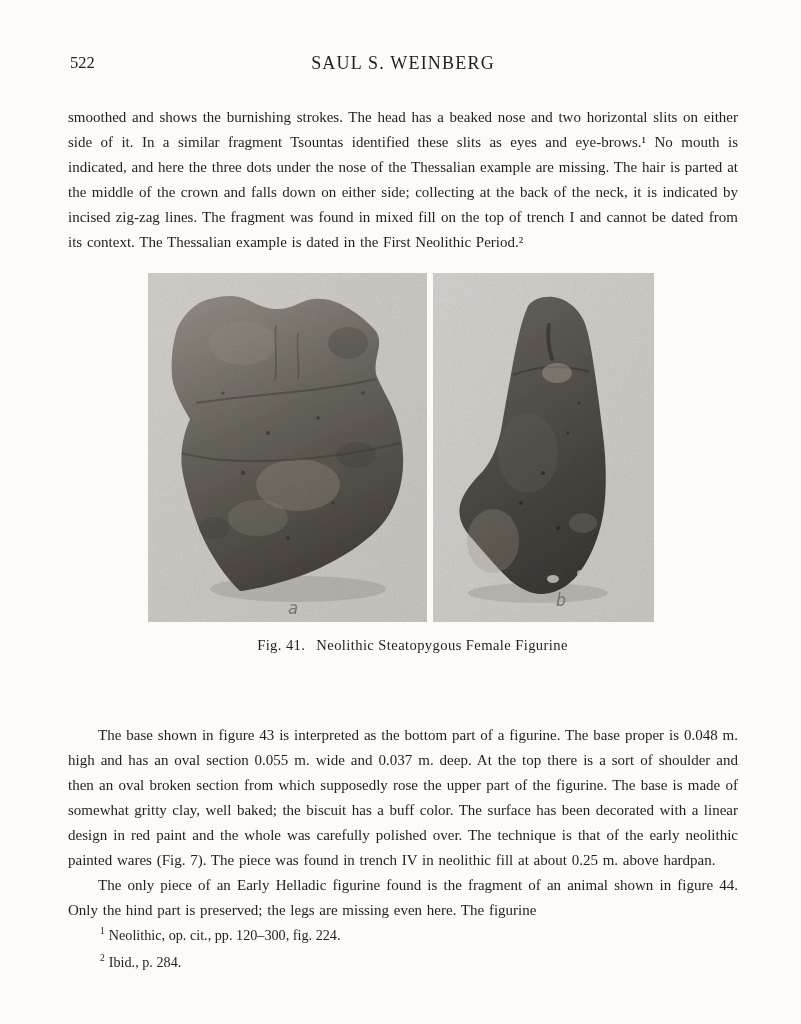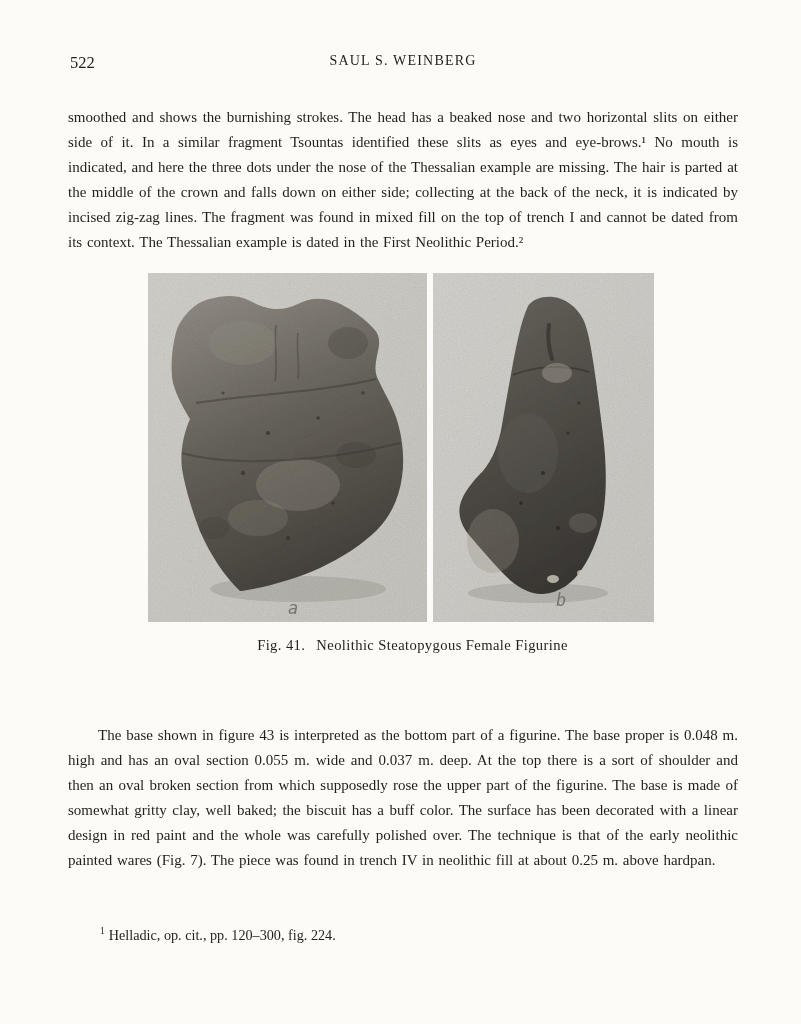--- a/index.html
+++ b/index.html
@@ -13,21 +13,21 @@
     width:801px;height:1024px;background:var(--paper);
     font-family:"Liberation Serif","DejaVu Serif",serif;
     color:var(--ink);
   }
   .page{position:relative;width:801px;height:1024px;overflow:hidden;background:var(--paper);}
 
   
   .header{position:absolute;top:53px;left:68px;width:670px;height:22px;}
   .page-num{position:absolute;left:2px;top:0;font-size:16.5px;}
   .running-title{position:absolute;left:0;top:0;width:100%;text-align:center;
-    font-size:14px;letter-spacing:1.2px;}
+    font-size:18px;letter-spacing:1.2px;}
 
   
   .bodytext{font-size:15px;line-height:25px;text-align:justify;word-spacing:1px;}
   .para1{position:absolute;top:90px;left:68px;width:670px;}
   .para-block{position:absolute;top:677px;left:68px;width:670px;margin-top:46px;}
   .para-block p{margin:0;text-indent:30px;}
 
   
   .photos{position:absolute;top:273px;left:148px;display:flex;gap:6px;}
   .photo{display:block;}
@@ -184,19 +184,21 @@
       <text class="photo-label" x="128" y="333" text-anchor="middle">b</text>
     </svg>
   </div>
 
   <div class="caption">
     <span class="cap-fig">Fig. 41.</span><span>Neolithic Steatopygous Female Figurine</span>
   </div>
 
   <div class="bodytext para-block">
     <p>The base shown in figure 43 is interpreted as the bottom part of a figurine. The base proper is 0.048 m. high and has an oval section 0.055 m. wide and 0.037 m. deep. At the top there is a sort of shoulder and then an oval broken section from which supposedly rose the upper part of the figurine. The base is made of somewhat gritty clay, well baked; the biscuit has a buff color. The surface has been decorated with a linear design in red paint and the whole was carefully polished over. The technique is that of the early neolithic painted wares (Fig. 7). The piece was found in trench IV in neolithic fill at about 0.25 m. above hardpan.</p>
+    <p>The only piece of an Early Helladic figurine found is the fragment of an animal shown in figure 44. Only the hind part is preserved; the legs are missing even here. The figurine</p>
   </div>
 
   <ul class="footnotes">
-    <li><sup>1</sup><span>Helladic, </span><span class="fn-italic">op. cit.,</span><span> pp. 120–300, fig. 224.</span></li>
+    <li><sup>1</sup><span>Neolithic, </span><span class="fn-italic">op. cit.,</span><span> pp. 120–300, fig. 224.</span></li>
+    <li><sup>2</sup><span></span><span class="fn-italic">Ibid.,</span><span> p. 284.</span></li>
   </ul>
 
 </div>
 
 </body></html>

